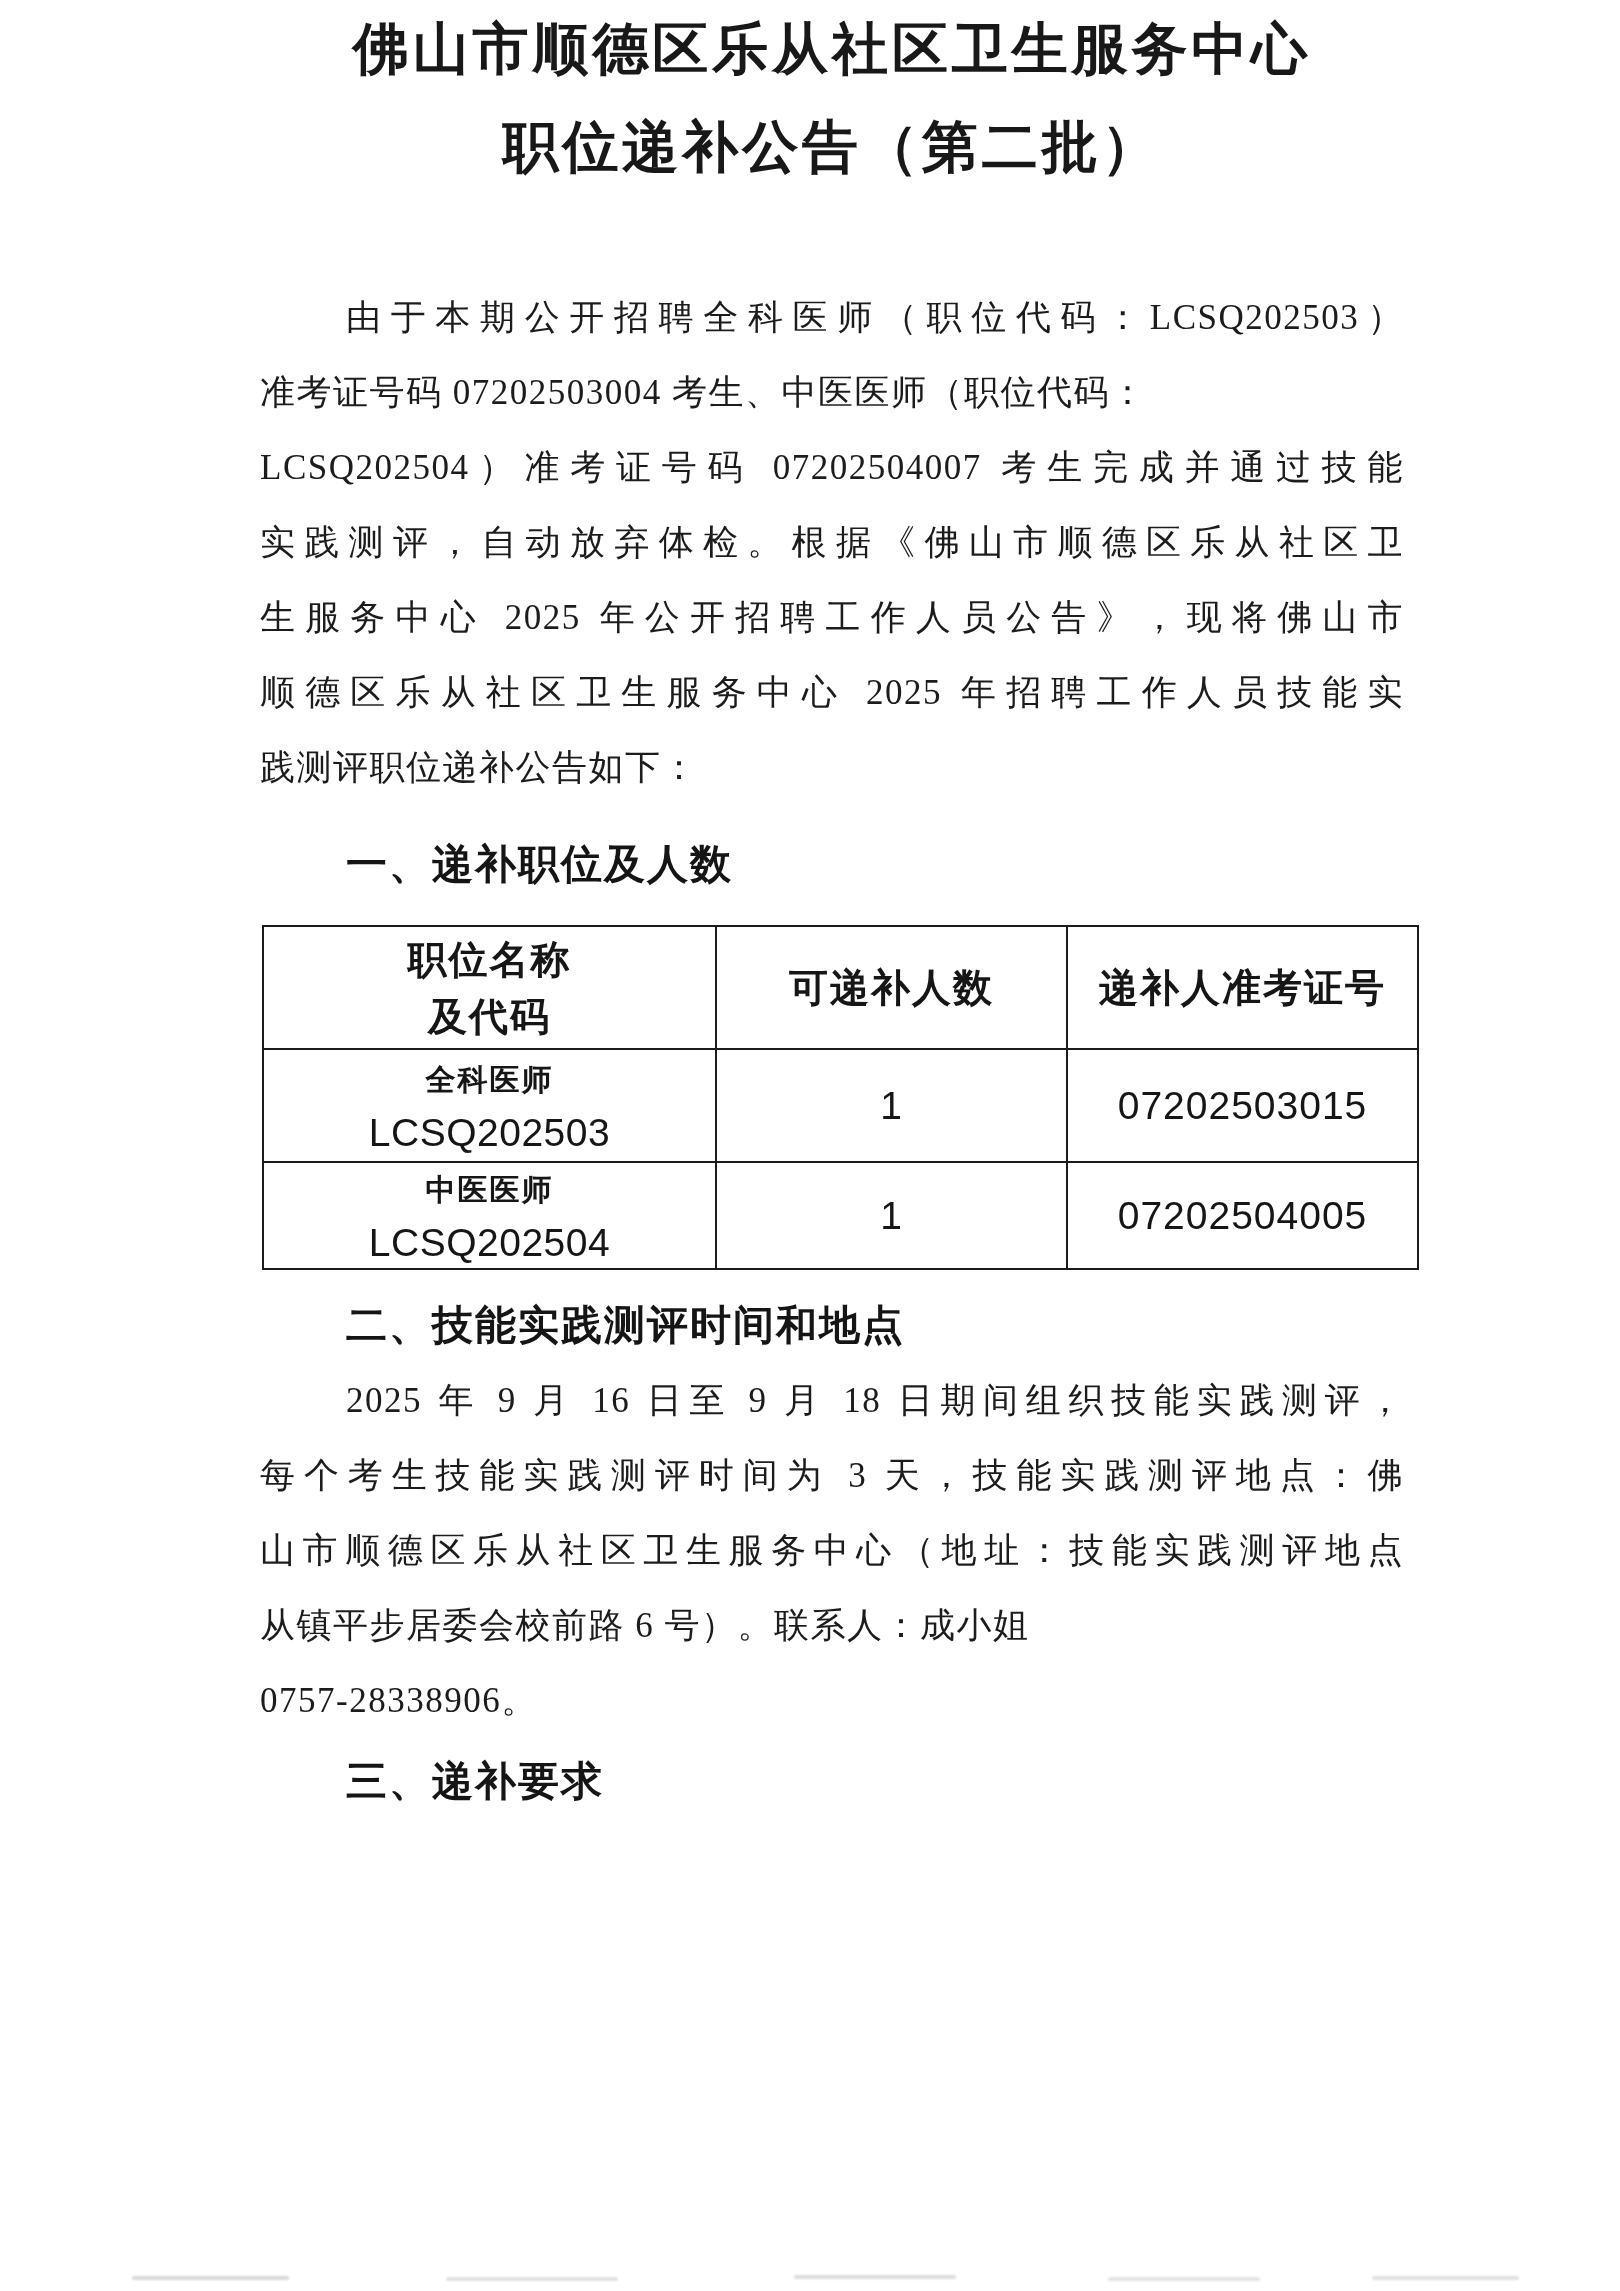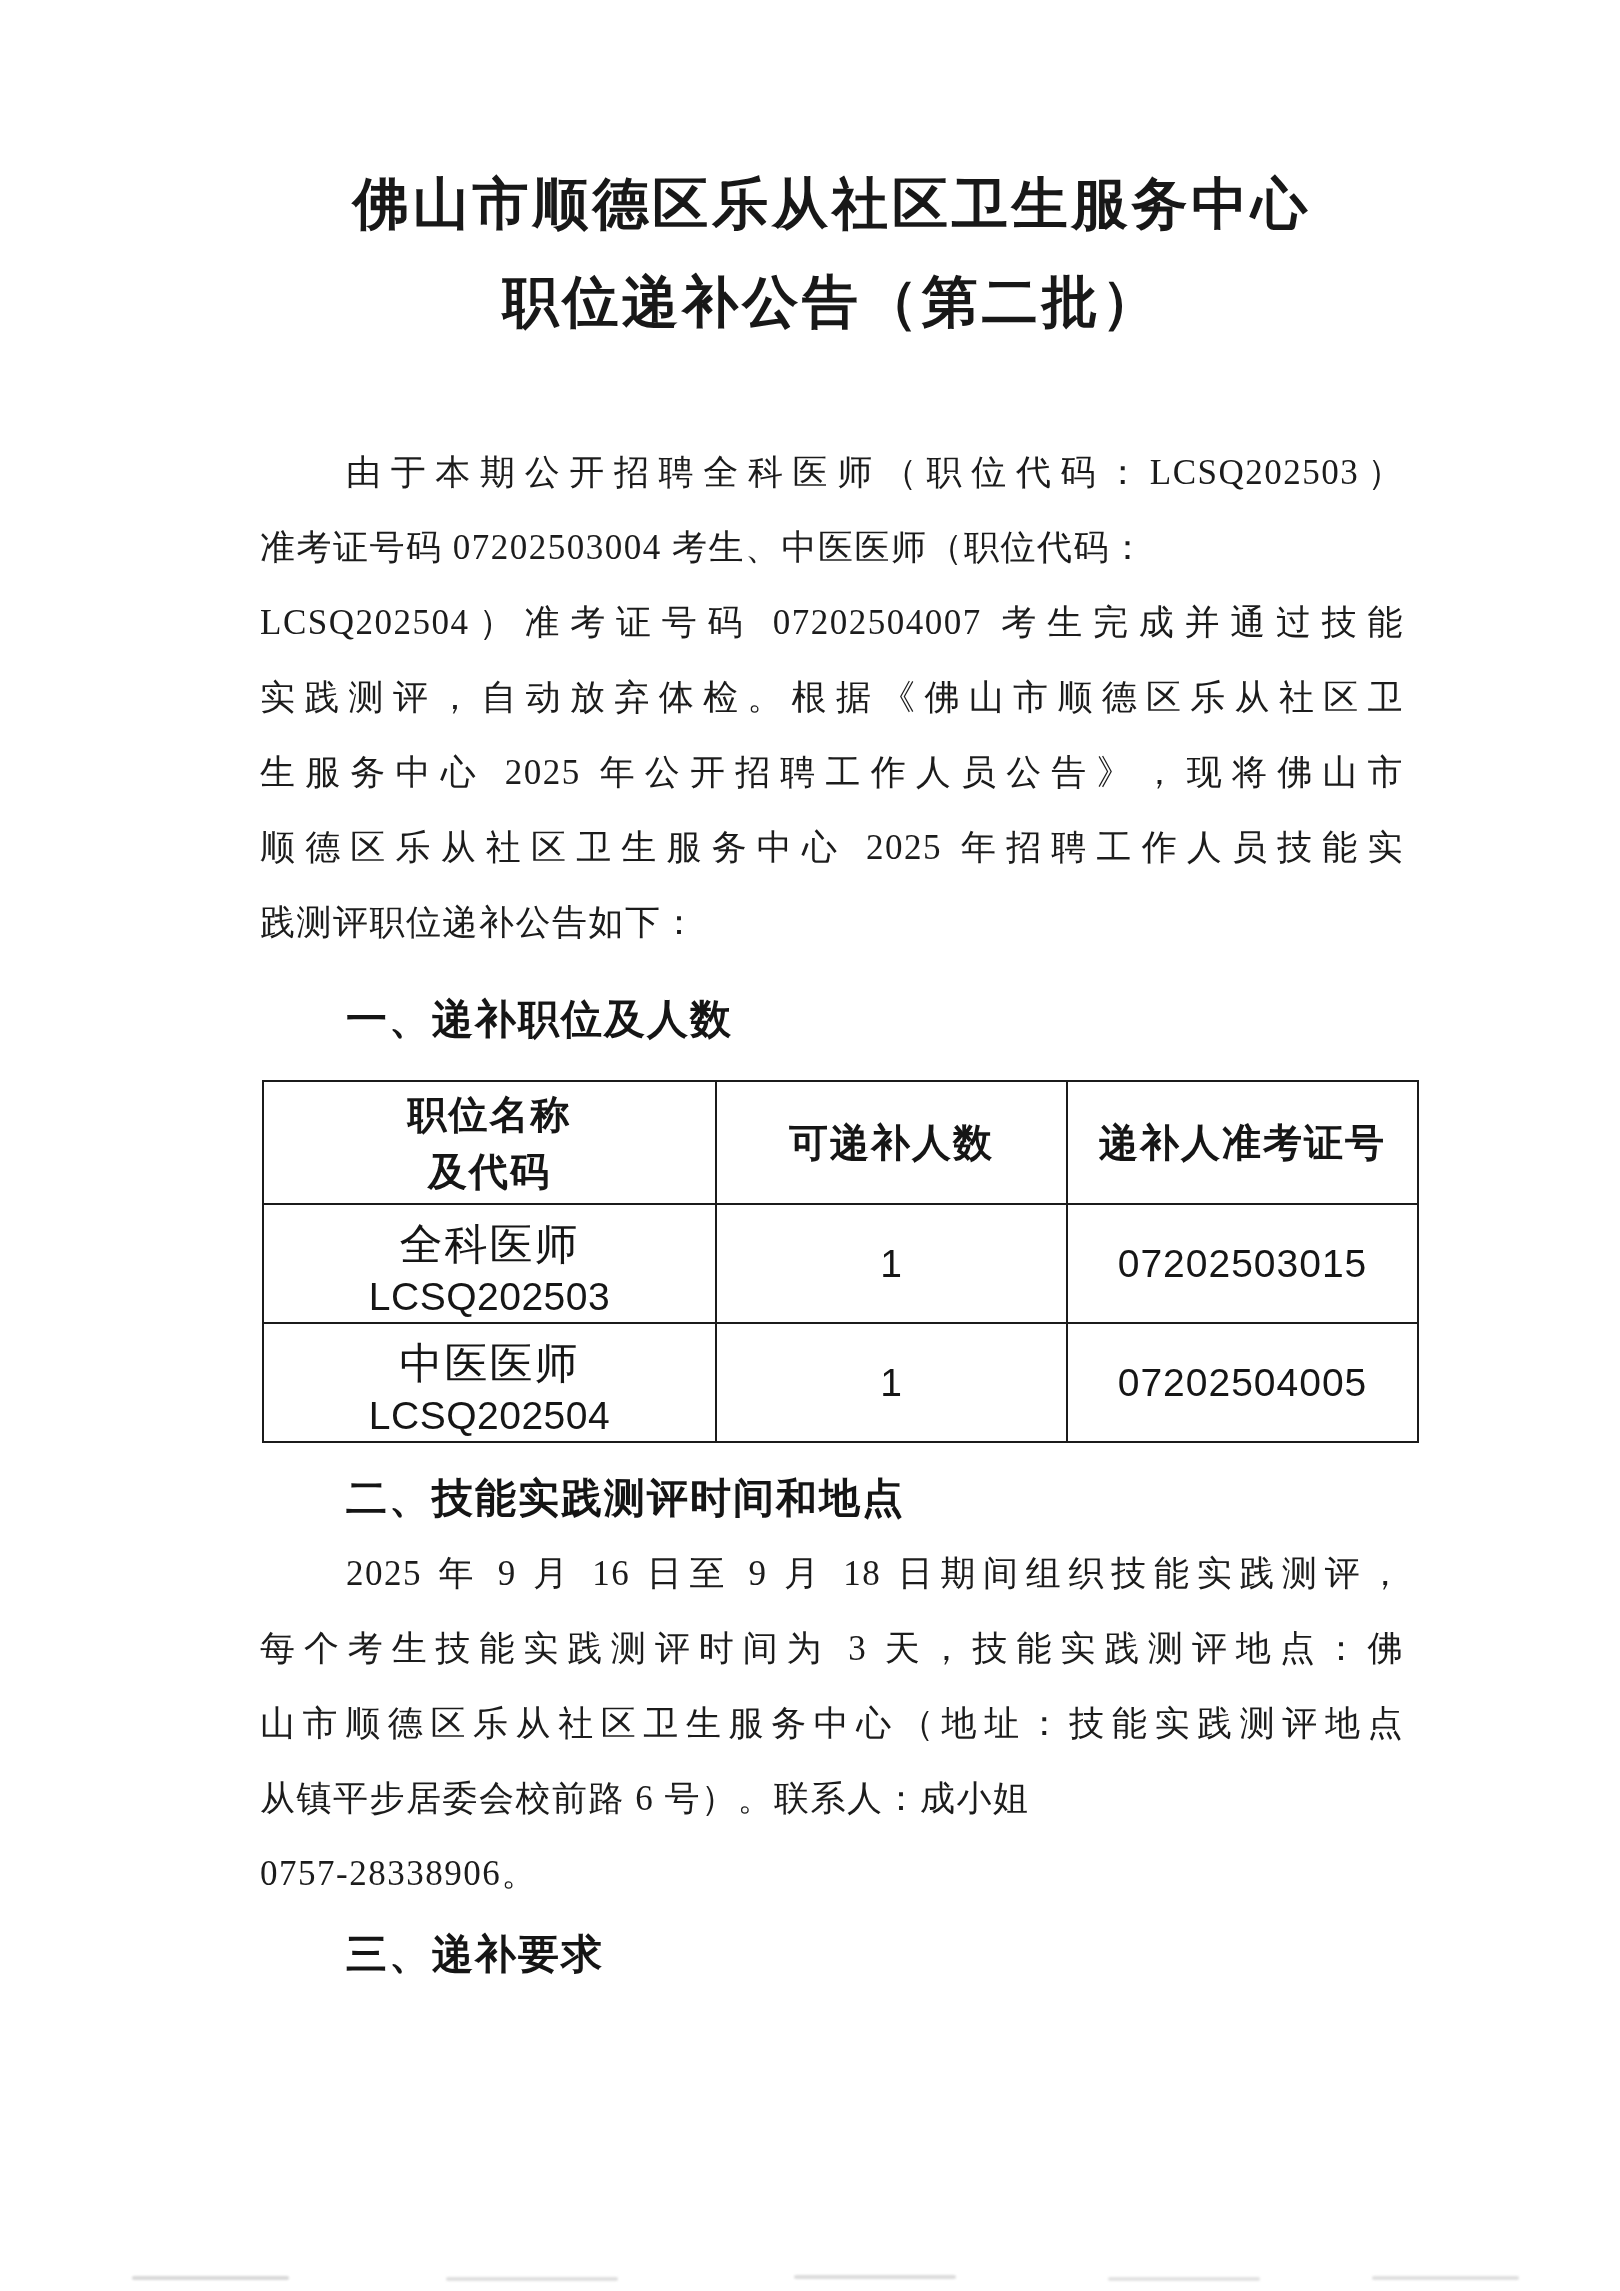--- a/index.html
+++ b/index.html
@@ -12,21 +12,21 @@
     color: #1f1f1f;
   }
   .content {
     position: absolute;
     left: 260px;
     top: 0;
     width: 1144px;
   }
 
   
-  .title-block { padding-top: 155px; }
+  .title-block { }
   .title-line {
     font-family: "Liberation Serif", serif;
     font-weight: bold;
     font-size: 56px;
     line-height: 98px;
     letter-spacing: 3.9px;
     text-align: center;
     color: #181818;
     white-space: nowrap;
   }
@@ -80,25 +80,24 @@
   tr.thead { height: 123px; }
   tr.trow1 { height: 113px; }
   tr.trow2 { height: 92px; }
   .th-txt {
     font-weight: 700;
     font-size: 39px;
     line-height: 57px;
     letter-spacing: 2px;
   }
   .cell-name {
-    font-weight: 400;
-    font-size: 43px;
+    font-weight: 700;
+    font-size: 30px;
     line-height: 54px;
     letter-spacing: 2px;
-    margin-top: 12px;
   }
   .cell-code {
     font-weight: 400;
     font-size: 39px;
     line-height: 51px;
     letter-spacing: 0.5px;
   }
   .cell-num {
     font-weight: 400;
     font-size: 39px;

